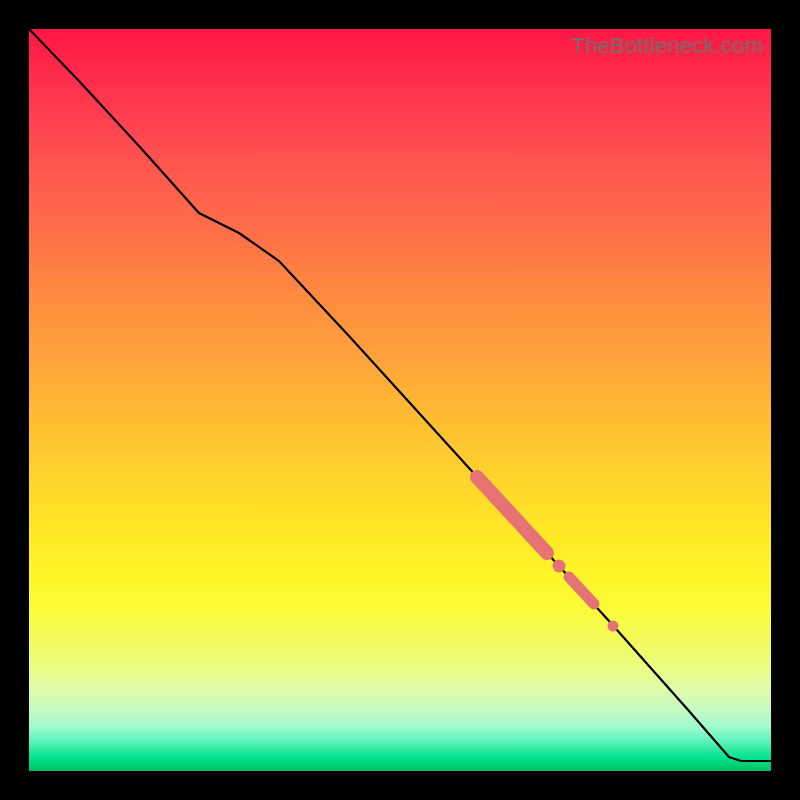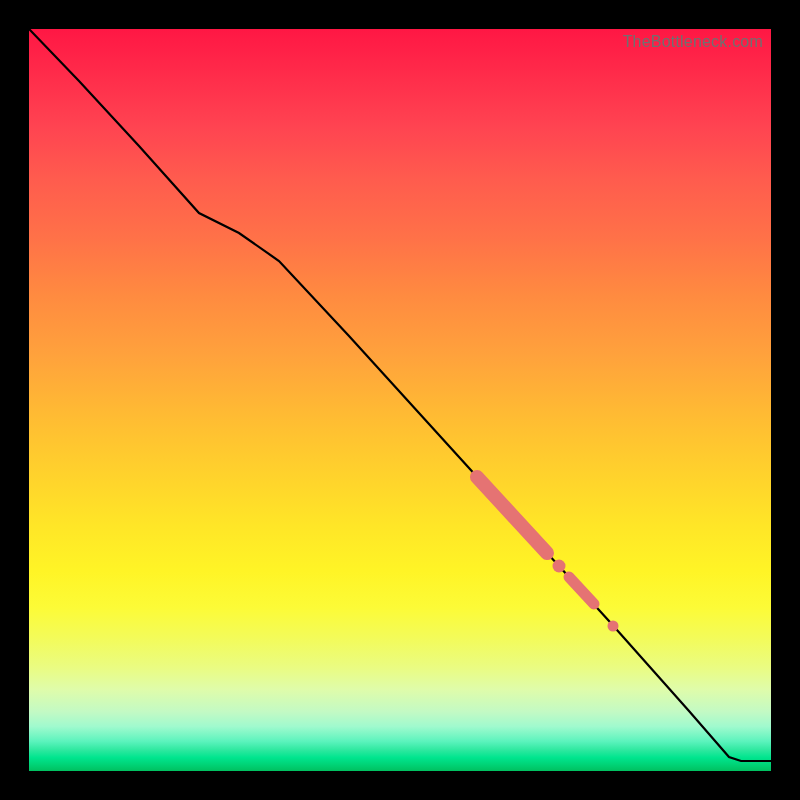--- a/index.html
+++ b/index.html
@@ -40,21 +40,21 @@
       #00d67a 99%,
       #00c060 100%
     );
   }
   .watermark {
     position: absolute;
     top: 4px;
     right: 8px;
     color: #707070;
     font-family: Arial, Helvetica, sans-serif;
-    font-size: 16px;
+    font-size: 22px;
     letter-spacing: 0.2px;
     user-select: none;
   }
   svg.overlay {
     position: absolute;
     left: 0; top: 0;
     width: 742px; height: 742px;
   }
   .curve {
     stroke: #000;

